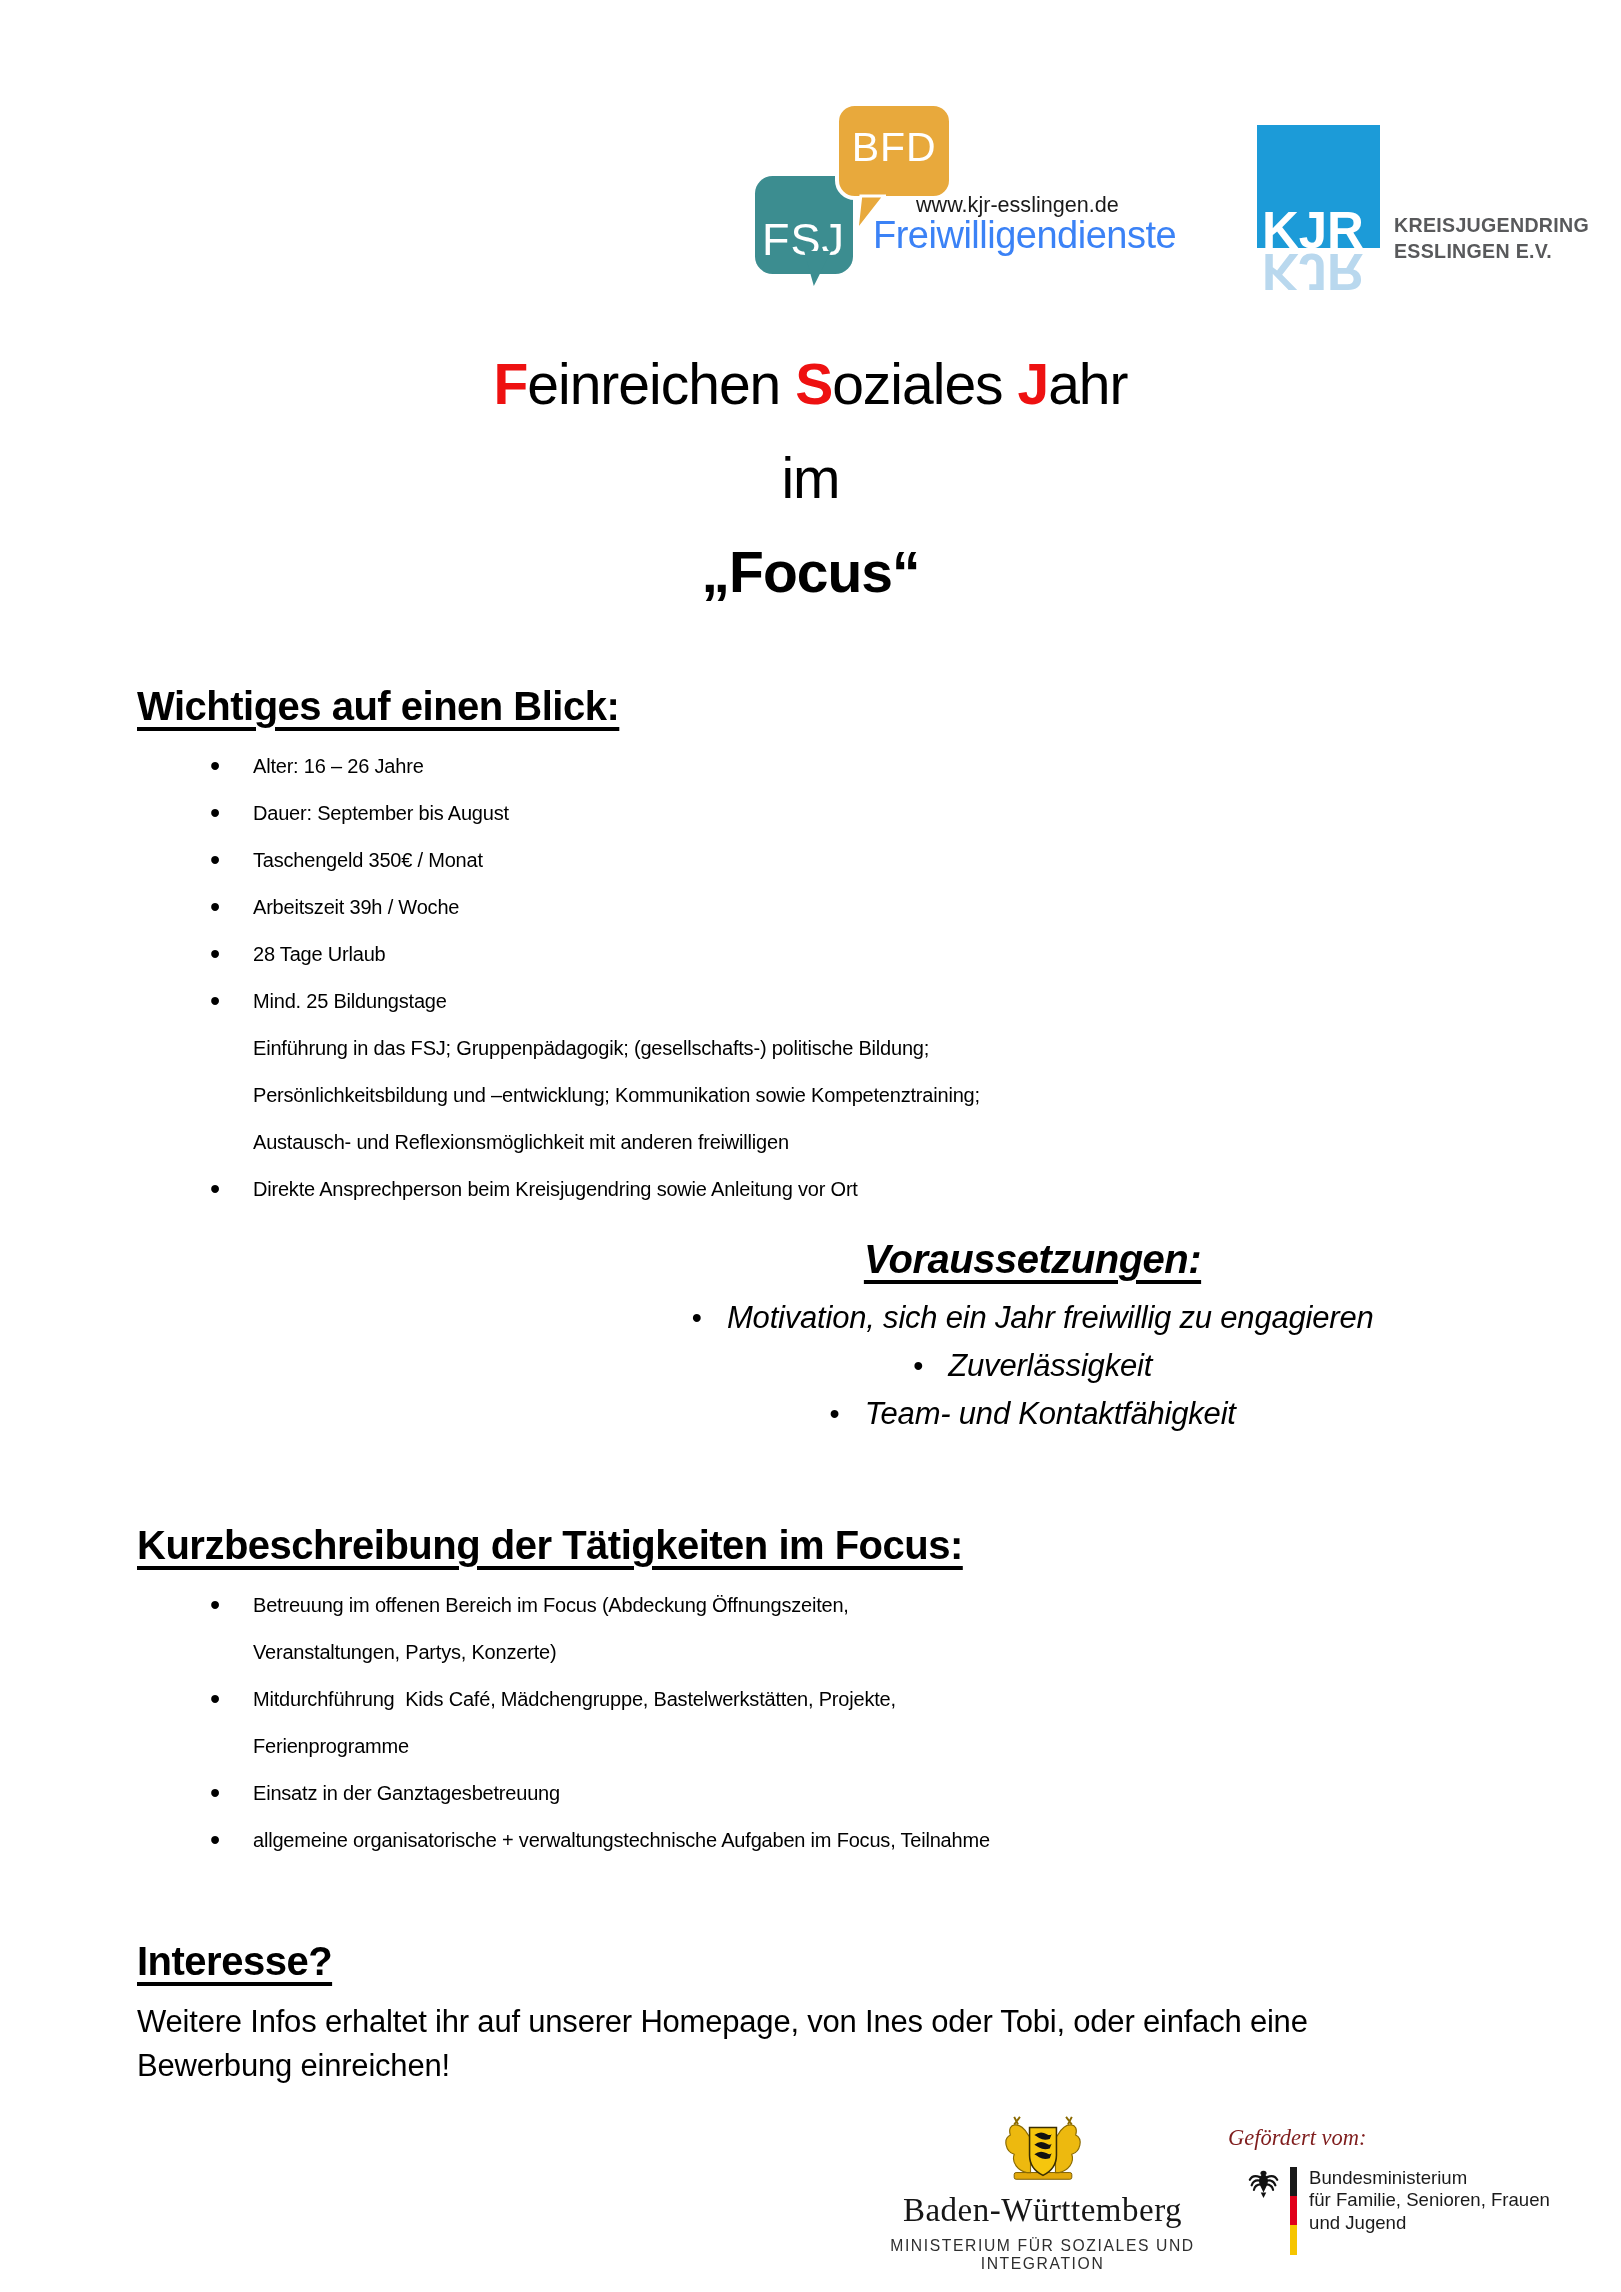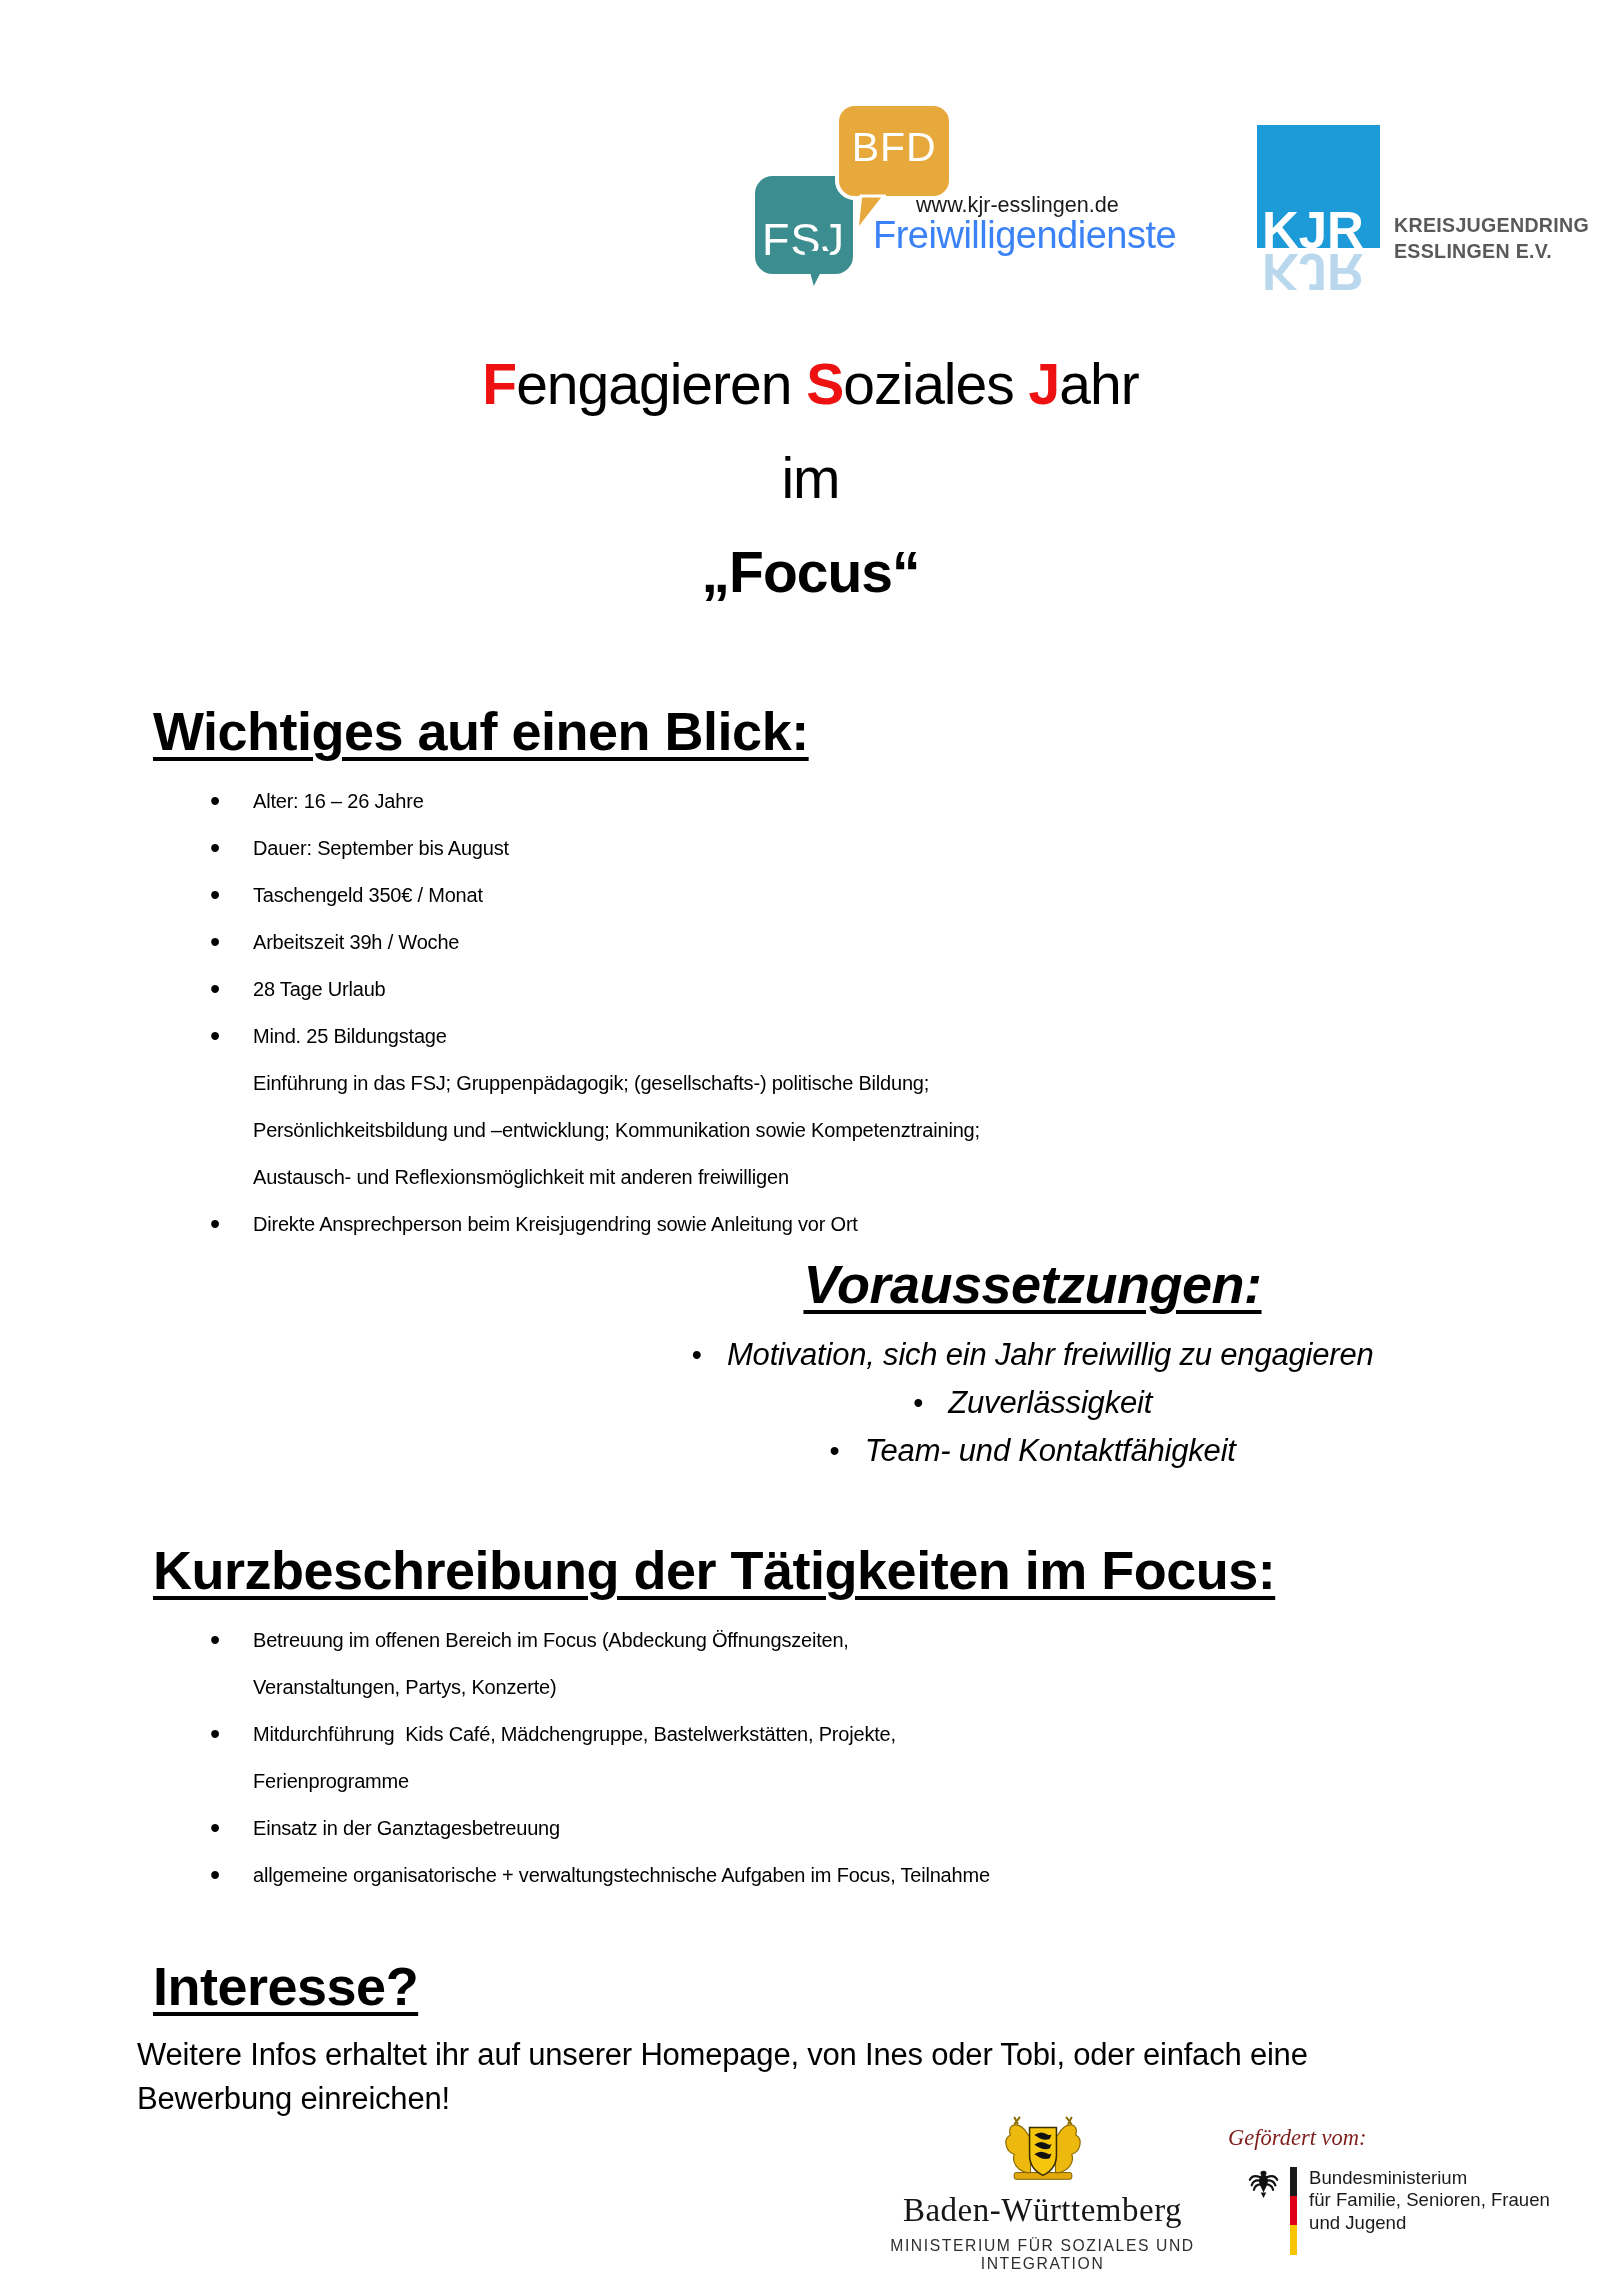--- a/index.html
+++ b/index.html
@@ -33,21 +33,21 @@
   .kjr-org{position:absolute;left:137px;top:88px;font-weight:700;color:var(--c-gray,#58595b);
     font-size:19.6px;line-height:25.5px;letter-spacing:0.3px;}
 
   
   .title{position:absolute;left:0;top:337px;width:100%;text-align:center;
     font-size:57px;line-height:94px;letter-spacing:-1px;color:#000;}
   .title .red{color:var(--c-red,#ee1111);font-weight:700;}
   .title .t3{font-weight:700;}
 
   
-  h2{font-size:54px;font-weight:700;letter-spacing:-0.5px;margin:16px;color:#000;
+  h2{font-size:40px;font-weight:700;letter-spacing:-0.5px;margin:0;color:#000;
      text-decoration:underline;text-decoration-thickness:3.9px;text-underline-offset:6.9px;}
   .overview{position:absolute;left:137px;top:684px;width:1372px;}
   .tasks{position:absolute;left:137px;top:1523px;width:1392px;}
   .overview ul,.tasks ul{margin:13.7px 0 0 116px;padding:0;list-style:none;
     font-size:20px;line-height:47px;}
   .llist li{position:relative;white-space:pre-wrap;letter-spacing:-0.2px;}
   .llist li.b::before{content:"\2022";position:absolute;left:-43px;font-size:29px;}
 
   .requirements{position:absolute;right:123px;top:1237px;width:931px;text-align:center;font-style:italic;}
   .rlist{margin:11.8px 0 0 0;padding:0;list-style:none;font-size:31px;line-height:47px;letter-spacing:-0.2px;}
@@ -99,21 +99,21 @@
       <span class="kjr-letters">KJR</span>
     </div>
     <div class="kjr-reflect">KJR</div>
     <div class="kjr-org">
       <div>KREISJUGENDRING</div>
       <div>ESSLINGEN E.V.</div>
     </div>
   </div>
 
   <div class="title">
-    <div class="t1"><span class="red">F</span><span>engagieren </span><span class="red">S</span><span>oziales </span><span class="red">J</span><span>ahr</span></div>
+    <div class="t1"><span class="red">F</span><span>einreichen </span><span class="red">S</span><span>oziales </span><span class="red">J</span><span>ahr</span></div>
     <div class="t2">im</div>
     <div class="t3">„Focus“</div>
   </div>
 
   <section class="overview">
     <h2>Wichtiges auf einen Blick:</h2>
     <ul class="llist">
         <li class="b">Alter: 16 – 26 Jahre</li>
         <li class="b">Dauer: September bis August</li>
         <li class="b">Taschengeld 350€ / Monat</li>

